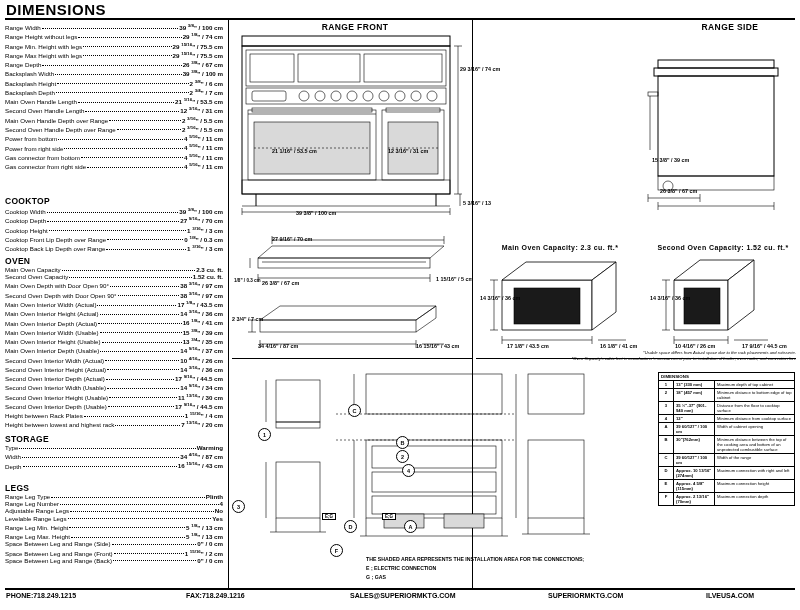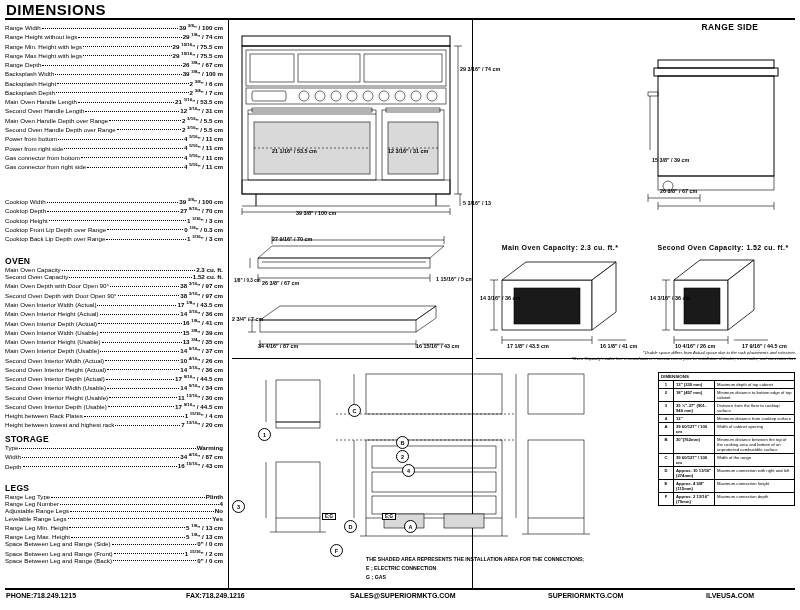--- a/index.html
+++ b/index.html
@@ -163,20 +163,21 @@
         <span class="dots"></span>
         <span class="val">4 <span class="frac">5/16</span>" / 11 cm</span>
       </div>
       <div class="row">
         <span class="lab">Gas connector from right side</span>
         <span class="dots"></span>
         <span class="val">4 <span class="frac">5/16</span>" / 11 cm</span>
       </div>
     </div>
   <div class="speclist" id="spec-cooktop" style="top:196px;">
+      <div class="sec-head">COOKTOP</div>
       <div class="row">
         <span class="lab">Cooktop Width</span>
         <span class="dots"></span>
         <span class="val">39 <span class="frac">3/8</span>" / 100 cm</span>
       </div>
       <div class="row">
         <span class="lab">Cooktop Depth</span>
         <span class="dots"></span>
         <span class="val">27 <span class="frac">9/16</span>" / 70 cm</span>
       </div>
@@ -349,20 +350,21 @@
         <span class="dots"></span>
         <span class="val">1 <span class="frac">15/16</span>" / 2 cm</span>
       </div>
       <div class="row">
         <span class="lab">Space Between Leg and Range (Back)</span>
         <span class="dots"></span>
         <span class="val">0" / 0 cm</span>
       </div>
     </div>
 
+  <div class="cap" style="position:absolute;left:240px;top:22px;width:230px;">RANGE FRONT</div>
   <svg style="position:absolute;left:232px;top:30px;" width="240" height="185" viewBox="0 0 240 185">
 
     <rect x="10" y="6" width="208" height="10" class="ln ln1"></rect>
 
     <rect x="10" y="16" width="208" height="148" class="ln ln1"></rect>
 
     <rect x="14" y="58" width="200" height="16" class="ln lnh"></rect>
 
     <rect x="14" y="20" width="200" height="36" class="ln lnh"></rect>
     <rect x="18" y="24" width="44" height="28" class="ln lnh"></rect>

